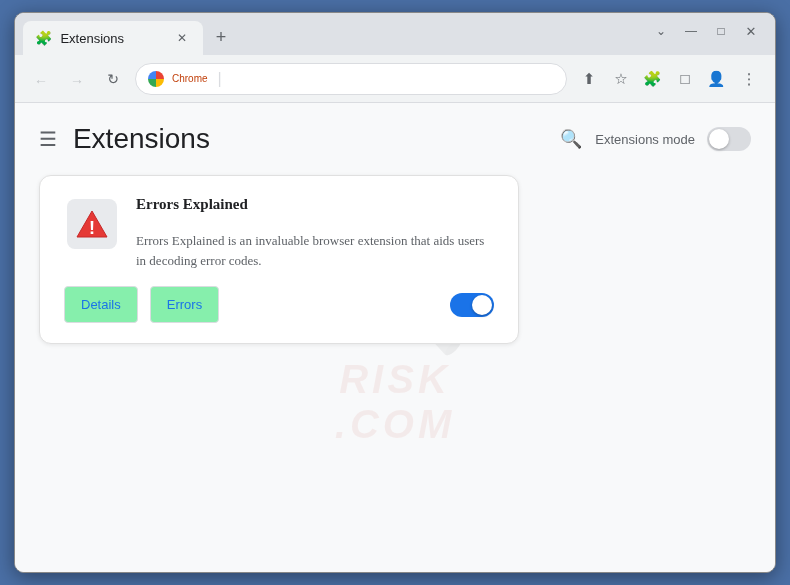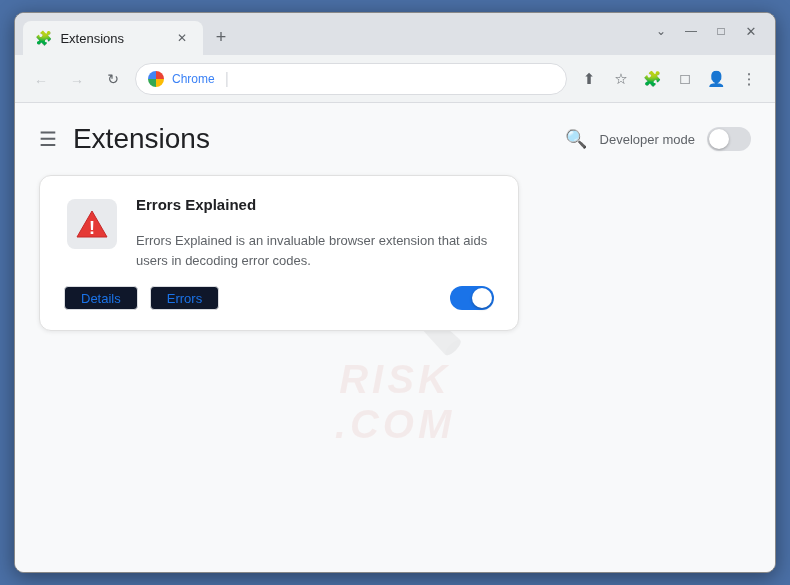--- a/index.html
+++ b/index.html
@@ -133,22 +133,22 @@
       border: 1px solid #dadce0;
     }
     .chrome-icon {
       width: 16px;
       height: 16px;
       border-radius: 50%;
       background: conic-gradient(#ea4335 0deg 90deg, #fbbc04 90deg 180deg, #34a853 180deg 270deg, #4285f4 270deg 360deg);
       flex-shrink: 0;
     }
     .address-text {
-      font-size: 12px;
-      color: #3b82f6;
+      font-size: 10px;
+      color: #c2410c;
     }
     .address-sep {
       color: #dadce0;
       margin: 0 2px;
     }
     .toolbar-icons {
       display: flex;
       gap: 4px;
       align-items: center;
     }
@@ -273,21 +273,21 @@
     .ext-icon-bg {
       width: 50px;
       height: 50px;
       background: #e8eaed;
       border-radius: 8px;
       display: flex;
       align-items: center;
       justify-content: center;
       position: relative;
     }
-    .ext-info { flex: 1; }
+    .ext-info { flex: 1; font-family: Liberation Serif, serif; }
     .ext-name {
       font-size: 15px;
       font-weight: 600;
       color: #202124;
       margin-bottom: 6px;
     }
     .ext-desc {
       font-size: 13px;
       color: #5f6368;
       line-height: 1.5;
@@ -297,25 +297,25 @@
       display: flex;
       align-items: center;
       justify-content: space-between;
       margin-top: 4px;
     }
     .action-buttons {
       display: flex;
       gap: 12px;
     }
     .btn-details, .btn-remove {
-      height: 24px;
+      height: 37px;
       padding: 0 16px;
       border-radius: 4px;
       border: 1px solid #dadce0;
-      background: #0f172a;
+      background: #86efac;
       font-size: 13px;
       font-weight: 500;
       cursor: pointer;
       color: #1a73e8;
     }
     
     .ext-toggle {
       width: 44px;
       height: 24px;
       background: #1a73e8;
@@ -374,21 +374,21 @@
       <div style="font-size:40px; font-weight:900; color:#c0392b; letter-spacing:4px; font-style:italic;">.COM</div>
     </div>
 
     <div class="extensions-header">
       <div class="extensions-title-area">
         <span class="hamburger-icon">☰</span>
         <h1 class="extensions-title">Extensions</h1>
       </div>
       <div class="header-controls">
         <span class="search-icon-btn">🔍</span>
-        <span class="dev-mode-label">Developer mode</span>
+        <span class="dev-mode-label">Extensions mode</span>
         <div class="toggle-switch">
           <div class="toggle-knob"></div>
         </div>
       </div>
     </div>
 
     <div class="extensions-list">
       <div class="extension-card">
         <div class="card-top">
           <div class="ext-icon-container">

